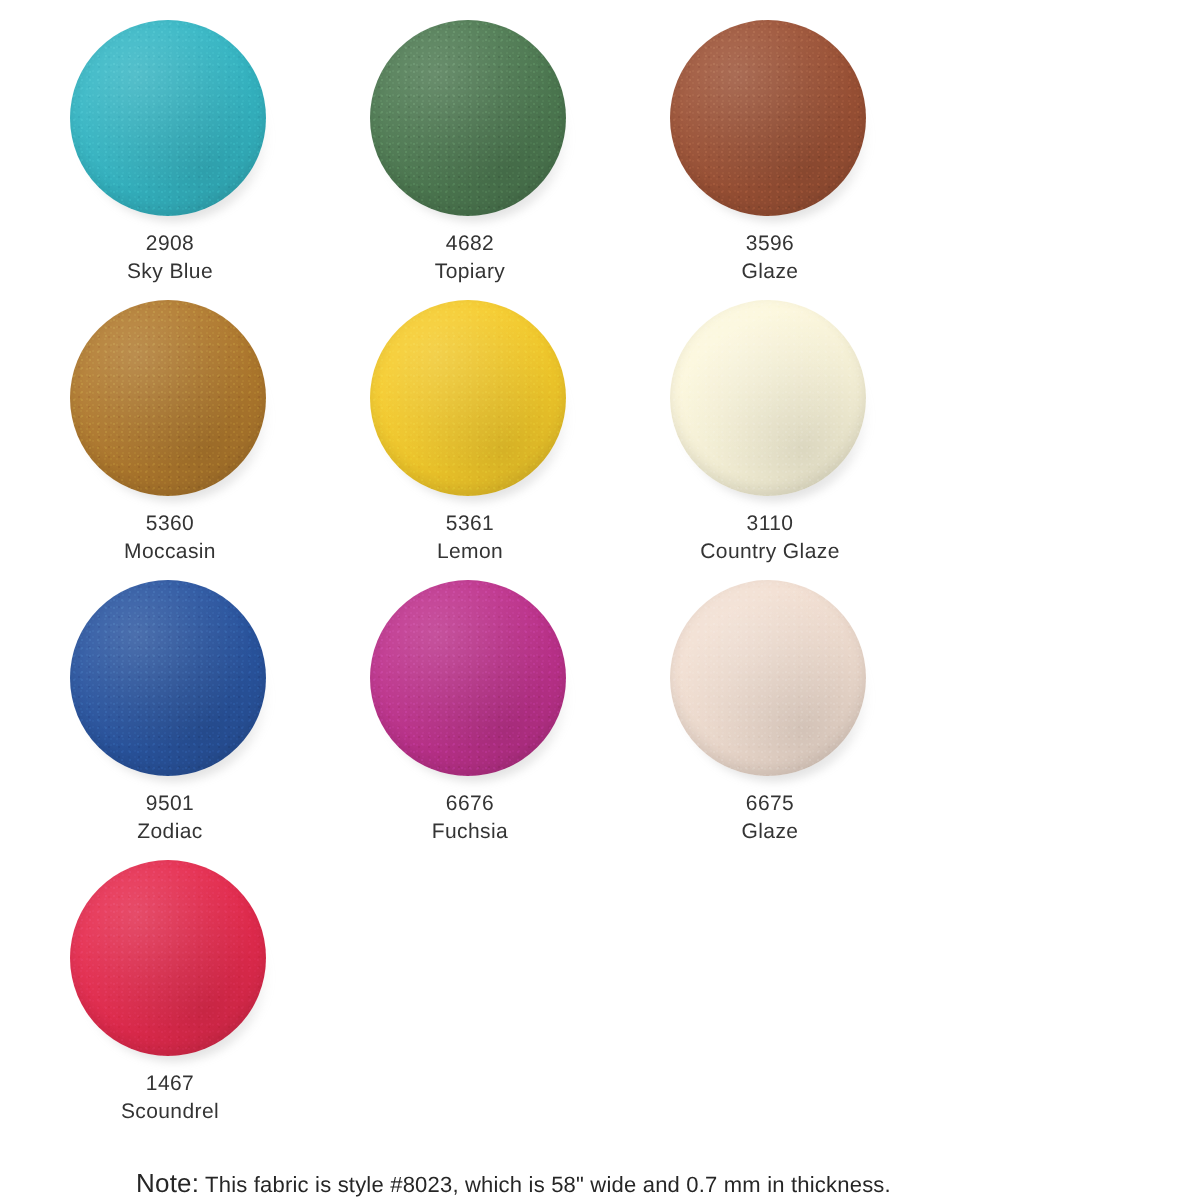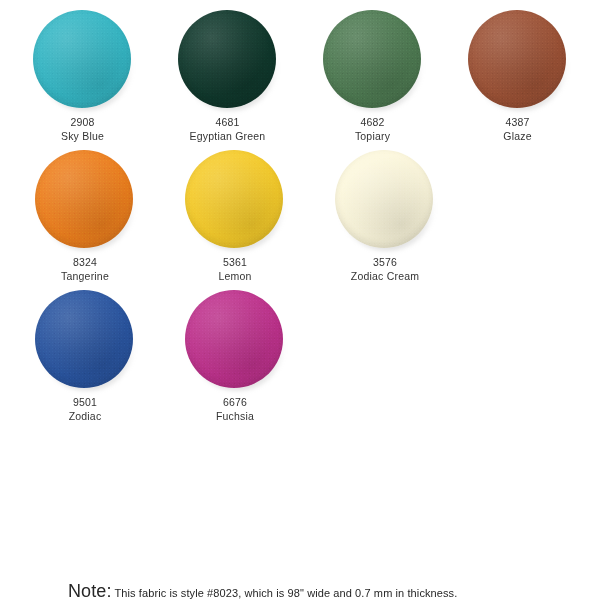--- a/index.html
+++ b/index.html
@@ -118,108 +118,116 @@
 
   .footer-note {
     margin-top: 16px;
     padding-left: 58px;
     font-size: 11px;
     line-height: 15px;
     color: #262626;
     letter-spacing: 0.1px;
   }
   .footer-note .note-lead {
-    font-size: 18px;
+    font-size: 13px;
   }
 </style>
 </head>
 <body>
 
 <div id="sheet">
 
   <div class="swatch-grid">
       <div class="swatch-row">
         <div class="swatch-cell">
           <div class="disc-wrap">
             <div class="disc-shadow"></div>
             <div class="disc" style="background-color: rgb(53, 182, 196);"></div>
           </div>
           <div class="swatch-code">2908</div>
           <div class="swatch-name">Sky Blue</div>
         </div>
         <div class="swatch-cell">
           <div class="disc-wrap">
             <div class="disc-shadow"></div>
-            <div class="disc" style="background-color: rgb(16, 56, 44);"></div>
-          </div>
-          <div class="swatch-code">4681</div>
-          <div class="swatch-name">Egyptian Green</div>
-        </div>
-        <div class="swatch-cell">
-          <div class="disc-wrap">
-            <div class="disc-shadow"></div>
             <div class="disc" style="background-color: rgb(78, 122, 82);"></div>
           </div>
           <div class="swatch-code">4682</div>
           <div class="swatch-name">Topiary</div>
         </div>
         <div class="swatch-cell">
           <div class="disc-wrap">
             <div class="disc-shadow"></div>
             <div class="disc" style="background-color: rgb(156, 82, 54);"></div>
           </div>
-          <div class="swatch-code">4387</div>
+          <div class="swatch-code">3596</div>
           <div class="swatch-name">Glaze</div>
         </div>
       </div>
       <div class="swatch-row">
         <div class="swatch-cell">
           <div class="disc-wrap">
             <div class="disc-shadow"></div>
-            <div class="disc" style="background-color: rgb(237, 127, 30);"></div>
-          </div>
-          <div class="swatch-code">8324</div>
-          <div class="swatch-name">Tangerine</div>
+            <div class="disc" style="background-color: rgb(177, 122, 46);"></div>
+          </div>
+          <div class="swatch-code">5360</div>
+          <div class="swatch-name">Moccasin</div>
         </div>
         <div class="swatch-cell">
           <div class="disc-wrap">
             <div class="disc-shadow"></div>
             <div class="disc" style="background-color: rgb(245, 203, 43);"></div>
           </div>
           <div class="swatch-code">5361</div>
           <div class="swatch-name">Lemon</div>
         </div>
         <div class="swatch-cell">
           <div class="disc-wrap">
             <div class="disc-shadow"></div>
             <div class="disc" style="background-color: rgb(252, 247, 220);"></div>
           </div>
-          <div class="swatch-code">3576</div>
-          <div class="swatch-name">Zodiac Cream</div>
+          <div class="swatch-code">3110</div>
+          <div class="swatch-name">Country Glaze</div>
         </div>
       </div>
       <div class="swatch-row">
         <div class="swatch-cell">
           <div class="disc-wrap">
             <div class="disc-shadow"></div>
             <div class="disc" style="background-color: rgb(42, 85, 160);"></div>
           </div>
           <div class="swatch-code">9501</div>
           <div class="swatch-name">Zodiac</div>
         </div>
         <div class="swatch-cell">
           <div class="disc-wrap">
             <div class="disc-shadow"></div>
             <div class="disc" style="background-color: rgb(190, 50, 140);"></div>
           </div>
           <div class="swatch-code">6676</div>
           <div class="swatch-name">Fuchsia</div>
         </div>
-      </div>
-      <div class="swatch-row">
+        <div class="swatch-cell">
+          <div class="disc-wrap">
+            <div class="disc-shadow"></div>
+            <div class="disc" style="background-color: rgb(242, 223, 210);"></div>
+          </div>
+          <div class="swatch-code">6675</div>
+          <div class="swatch-name">Glaze</div>
+        </div>
+      </div>
+      <div class="swatch-row">
+        <div class="swatch-cell">
+          <div class="disc-wrap">
+            <div class="disc-shadow"></div>
+            <div class="disc" style="background-color: rgb(229, 43, 78);"></div>
+          </div>
+          <div class="swatch-code">1467</div>
+          <div class="swatch-name">Scoundrel</div>
+        </div>
       </div>
     </div>
 
   <div class="footer-note">
-    <span class="note-lead">Note:</span><span> This fabric is style #8023, which is 98" wide and 0.7 mm in thickness.</span>
+    <span class="note-lead">Note:</span><span> This fabric is style #8023, which is 58" wide and 0.7 mm in thickness.</span>
   </div>
 
 </div>
 
 </body></html>

